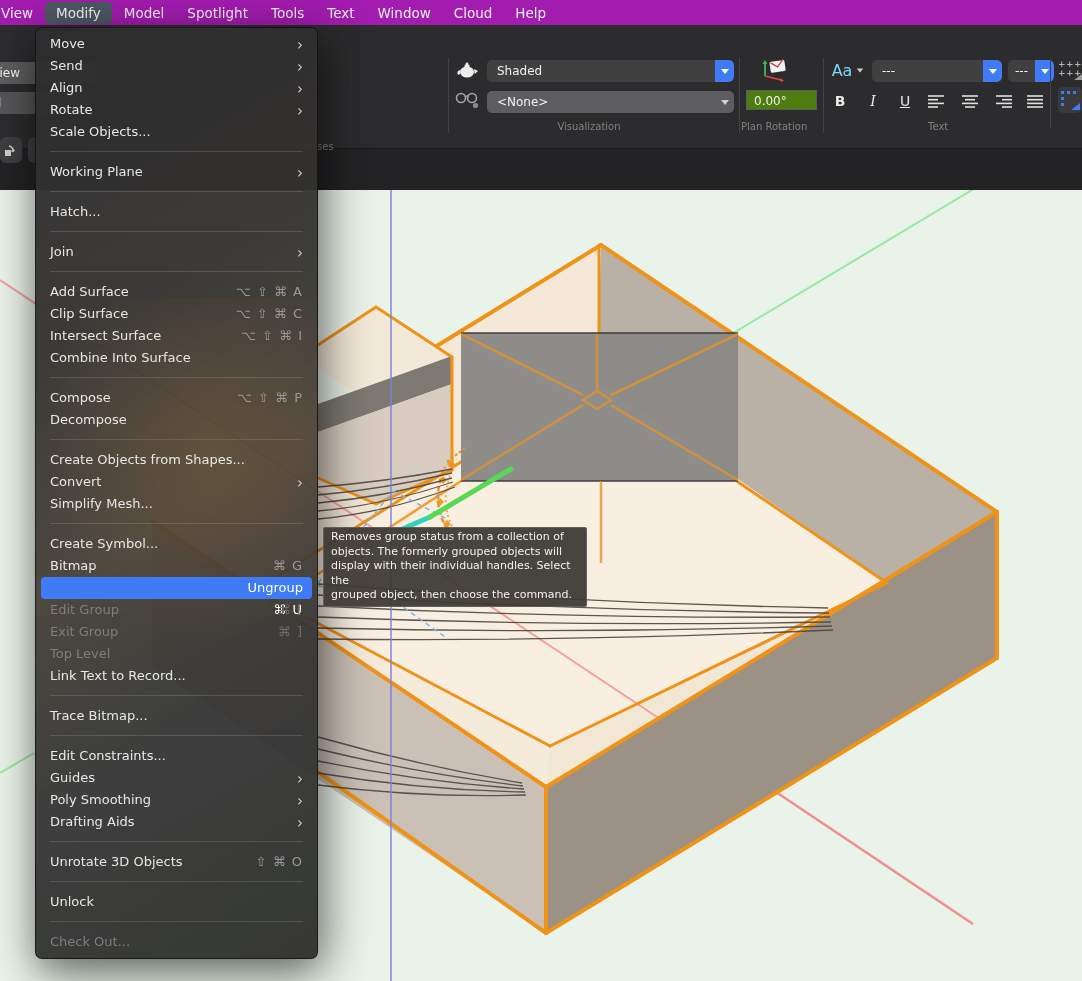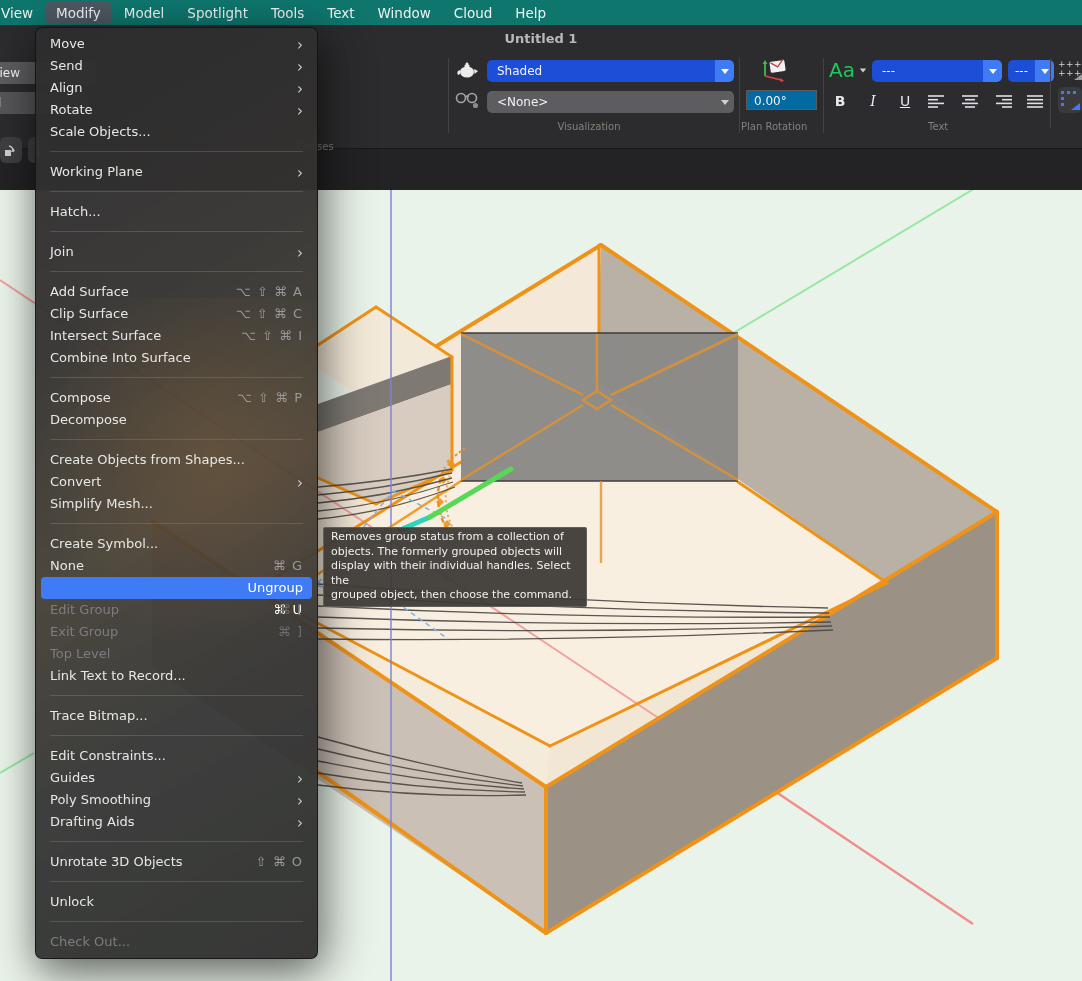--- a/index.html
+++ b/index.html
@@ -6,42 +6,42 @@
   body{
     width:1082px;height:981px;position:relative;overflow:hidden;
     font-family:"DejaVu Sans","Liberation Sans",sans-serif;
     background:#eaf3ea;
   }
   
   #viewport{position:absolute;left:0;top:0;width:1082px;height:981px;}
   
   #menubar{
     position:absolute;left:0;top:0;width:1082px;height:25px;
-    background:#0f766e;display:flex;align-items:center;z-index:40;
+    background:#a21caf;display:flex;align-items:center;z-index:40;
   }
   .mb-item{
     color:#eef1f3;font-size:13.5px;padding:3px 11px;margin-right:1px;
     border-radius:5px;white-space:nowrap;position:relative;
   }
   .mb-item:first-child{margin-left:-10px;}
   .mb-item.active{background:#4e5862;}
   #toolbar{
     position:absolute;left:0;top:25px;width:1082px;height:123px;
     background:#2c2c2e;z-index:30;border-bottom:1px solid #1a1a1c;
   }
   #toolbar-strip{
     position:absolute;left:0;top:149px;width:1082px;height:41px;
     background:#232325;z-index:29;
   }
   #window-title{
     position:absolute;left:0;top:6px;width:1082px;text-align:center;
     color:#b8b8b8;font-size:13px;font-weight:bold;
   }
   .tb-dropdown{
-    position:absolute;height:22px;background:#1d4ed8;border-radius:5px;
+    position:absolute;height:22px;background:#404040;border-radius:5px;
     color:#f2f2f2;font-size:12px;line-height:22px;padding-left:10px;
     box-sizing:border-box;overflow:hidden;white-space:nowrap;
   }
   .tb-dropdown.dark{background:#5d5d5f;}
   .dd-cap{
     position:absolute;right:0;top:0;width:19px;height:22px;background:#3f7bf5;
     border-radius:0 5px 5px 0;display:flex;align-items:center;justify-content:center;
   }
   .chev{width:0;height:0;border-left:4px solid transparent;border-right:4px solid transparent;border-top:5px solid #fff;}
   .chev.gray{border-top-color:#cfcfd1;}
@@ -222,21 +222,20 @@
     <div class="mb-item">Model</div>
     <div class="mb-item">Spotlight</div>
     <div class="mb-item">Tools</div>
     <div class="mb-item">Text</div>
     <div class="mb-item">Window</div>
     <div class="mb-item">Cloud</div>
     <div class="mb-item">Help</div>
   </div>
 
 <div id="toolbar">
-  <div id="window-title">Untitled 1</div>
 
   <div class="tb-dropdown" style="left:-34px;top:37px;width:130px;background:#5d5d5f;">
     <span>m View</span>
   </div>
   <div class="tb-dropdown" style="left:-42px;top:67px;width:130px;background:#565658;">
     <span>gonal</span>
   </div>
   <div class="tb-icon-btn" style="left:0px;top:112px;width:22px;height:26px;border-radius:6px;background:#3f3f41;">
     <svg width="16" height="16" viewBox="0 0 16 16">
       <rect x="2" y="8" width="6" height="6" fill="#cfcfcf"></rect>
@@ -289,30 +288,30 @@
   <div class="tb-btn" style="left:756px;top:31px;width:36px;height:26px;">
     <svg width="34" height="26" viewBox="0 0 34 26">
       <line x1="8" y1="20" x2="8" y2="7" stroke="#45b94f" stroke-width="1.8"></line>
       <path d="M 8,4 l 2.4,4 h -4.8 z" fill="#45b94f"></path>
       <line x1="8" y1="20" x2="24" y2="24" stroke="#d44" stroke-width="1.8"></line>
       <path d="M 27,24.5 l -4,-2.6 1,4.4 z" fill="#d44"></path>
       <rect x="13" y="5" width="15" height="11" rx="1.5" fill="#f2f2f2" transform="rotate(-8 20 10)"></rect>
       <path d="M 14,6 l 6.5,5 6.5,-7" stroke="#b44" stroke-width="1.3" fill="none" transform="rotate(-8 20 10)"></path>
     </svg>
   </div>
-  <div style="position:absolute;left:746px;top:65px;width:71px;height:20px;background:#0369a1;border:1px solid #5a5a5c;color:#f0f0f0;font-size:12px;line-height:20px;padding-left:7px;box-sizing:border-box;">
+  <div style="position:absolute;left:746px;top:65px;width:71px;height:20px;background:#4d7c0f;border:1px solid #5a5a5c;color:#f0f0f0;font-size:12px;line-height:20px;padding-left:7px;box-sizing:border-box;">
     <span>0.00°</span>
   </div>
   <div class="tb-label" style="left:741px;top:96px;">
     <span>Plan Rotation</span>
   </div>
 
   <div class="tb-sep" style="left:823px;top:33px;height:75px;"></div>
 
-  <div class="tb-btn" style="left:831px;top:34px;width:34px;height:22px;font-size:20px;color:#22c55e;">
+  <div class="tb-btn" style="left:831px;top:34px;width:34px;height:22px;font-size:16px;color:#7dd3fc;">
     <span>Aa</span>
     <span class="chev gray" style="margin-left:4px;transform:scale(0.8);"></span>
   </div>
   <div class="tb-dropdown" style="left:872px;top:35px;width:130px;">
     <span>---</span>
     <span class="dd-cap">
         <span class="chev"></span>
       </span>
   </div>
   <div class="tb-dropdown" style="left:1008px;top:35px;width:46px;padding-left:7px;">
@@ -465,21 +464,21 @@
         <span class="sub">›</span>
       </div>
       <div class="menu-item">
         <span class="lbl">Simplify Mesh...</span>
       </div>
       <div class="menu-sep"></div>
       <div class="menu-item">
         <span class="lbl">Create Symbol...</span>
       </div>
       <div class="menu-item">
-        <span class="lbl">None</span>
+        <span class="lbl">Bitmap</span>
         <span class="sc">⌘ G</span>
       </div>
       <div class="menu-item selected">
         <span class="lbl">Ungroup</span>
         <span class="sc">⌘ U</span>
       </div>
       <div class="menu-item disabled">
         <span class="lbl">Edit Group</span>
         <span class="sc">⌘ [</span>
       </div>

